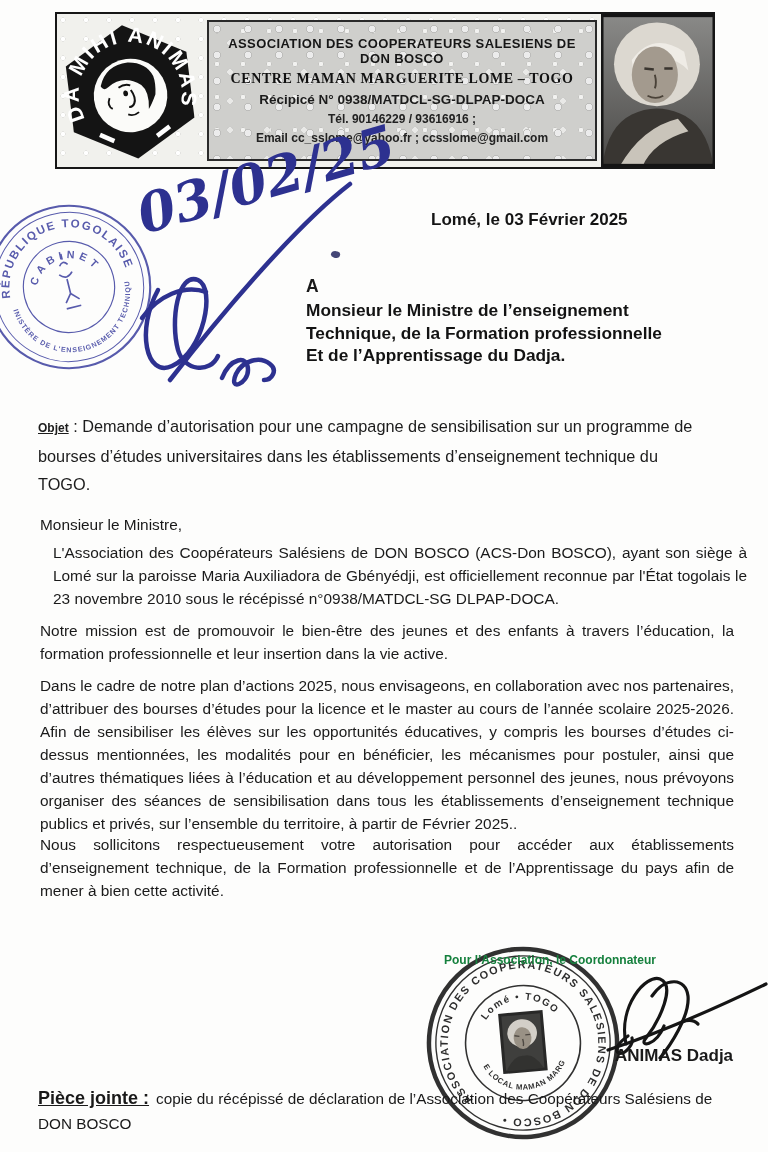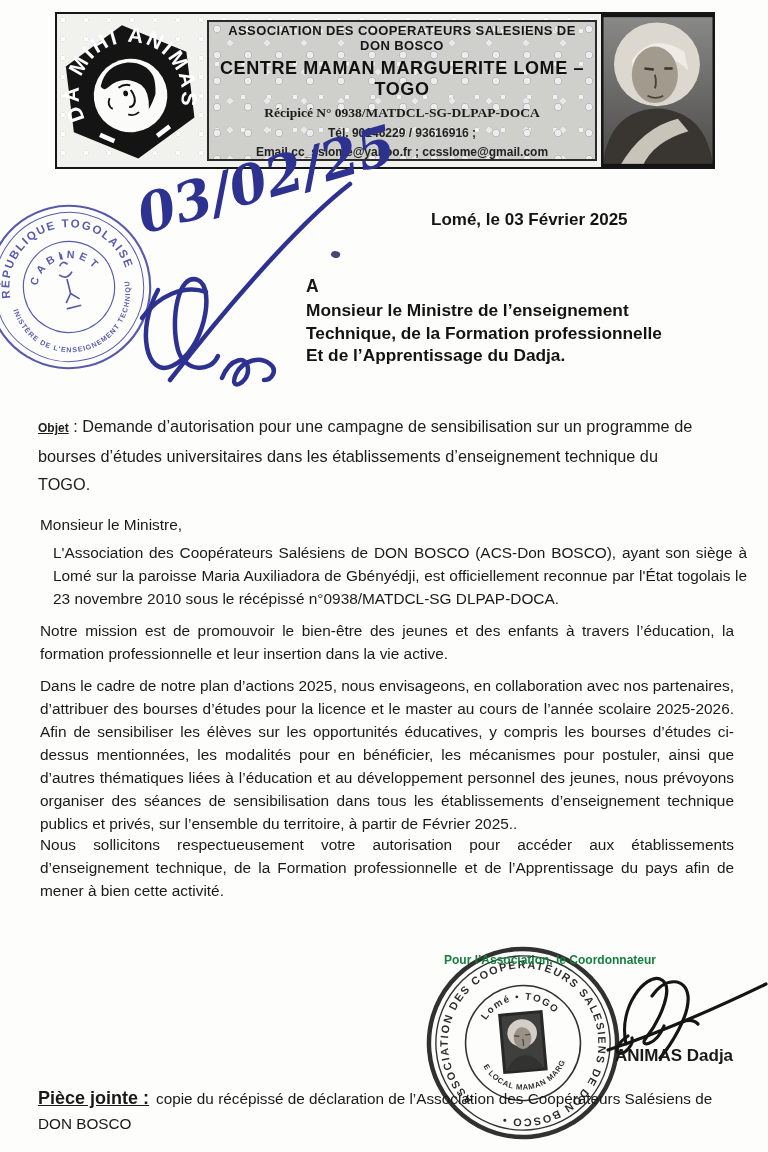--- a/index.html
+++ b/index.html
@@ -21,22 +21,22 @@
     flex:1;margin:6px 4px;border:2px solid #2a2a2a;box-sizing:border-box;
     display:flex;flex-direction:column;align-items:center;justify-content:center;
     gap:5px;text-align:center;padding:4px 10px;
     background:
       radial-gradient(circle 6px at 8px 7px, #ececec 52%, #b5b5b3 60%, transparent 72%) 0 0/31px 26px,
       radial-gradient(circle 5px at 14px 12px, #e9e9e7 52%, #bcbcba 62%, transparent 72%) 7px 9px/37px 29px,
       radial-gradient(circle 4px at 5px 5px, #f2f2f0 50%, #c2c2c0 62%, transparent 72%) 3px 4px/26px 33px,
       #cfcfcc;
   }
   .lh-org{font-size:13px;font-weight:bold;letter-spacing:.4px;color:#161616;}
-  .lh-name{font-family:Liberation Sans, sans-serif;font-size:18px;font-weight:bold;letter-spacing:.6px;color:#111;}
-  .lh-rec{font-size:13.5px;font-weight:bold;color:#1b1b1b;font-family:Liberation Serif, serif;}
+  .lh-name{font-family:Liberation Serif, serif;font-size:14px;font-weight:bold;letter-spacing:.6px;color:#111;}
+  .lh-rec{font-size:13.5px;font-weight:bold;color:#1b1b1b;}
   .lh-tel,.lh-email{font-size:12px;font-weight:bold;color:#222;}
   .lh-photo{width:110px;border-left:2px solid #161616;position:relative;overflow:hidden;background:#6d6d6d;}
   .lh-photo svg{display:block;width:100%;height:100%;}
   
   .abs{position:absolute;}
   .date-line{left:431px;top:210px;font-size:17px;font-weight:bold;color:#141414;}
   .recipient-a{left:306px;top:276px;font-size:17.5px;font-weight:bold;}
   .recipient{left:306px;top:299px;width:400px;font-size:17.3px;font-weight:bold;line-height:22.6px;color:#131313;}
   .objet{left:38px;top:412px;width:657px;font-size:16.3px;line-height:28px;color:#1c1c1c;}
   .objet-label{font-weight:bold;text-decoration:underline;font-size:12px;}

